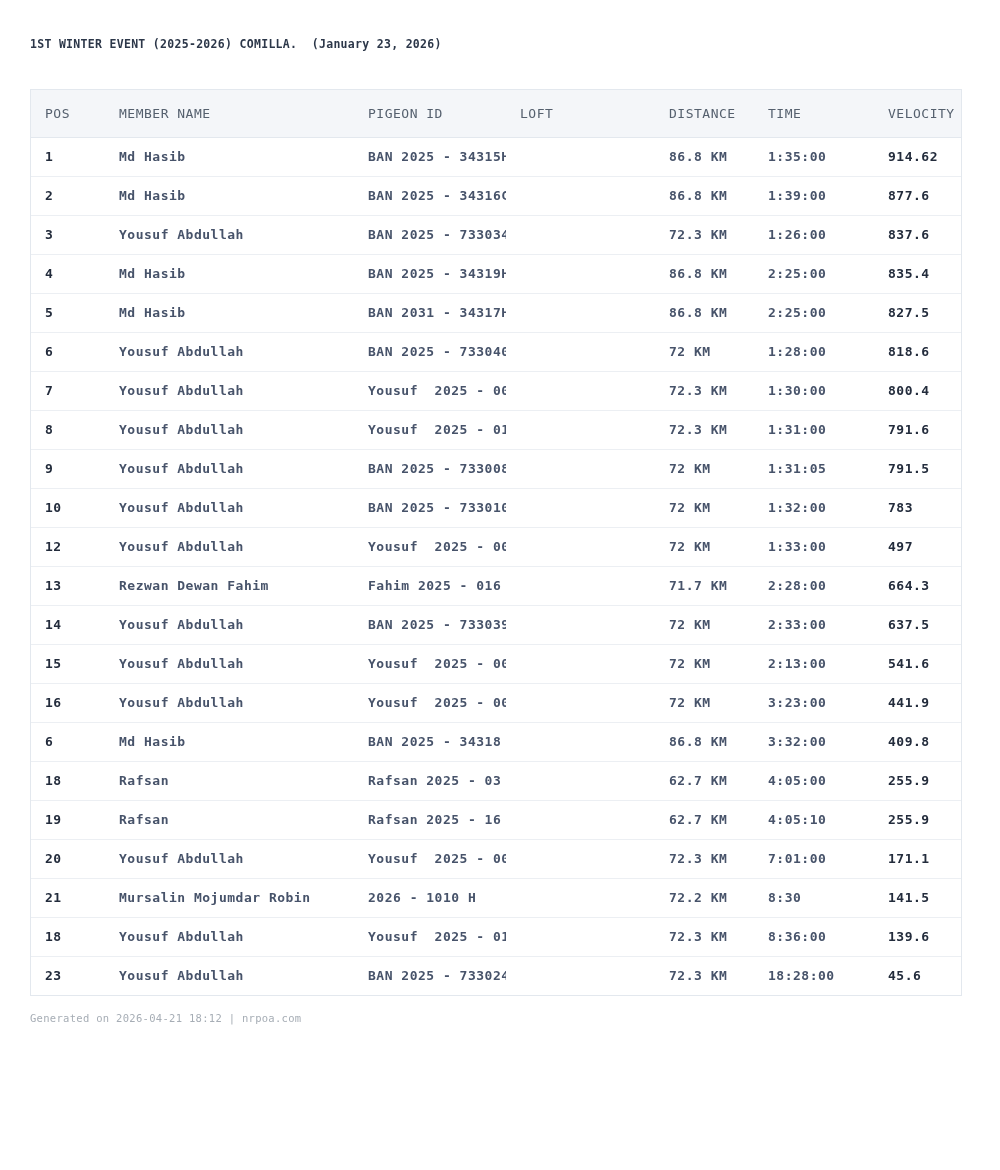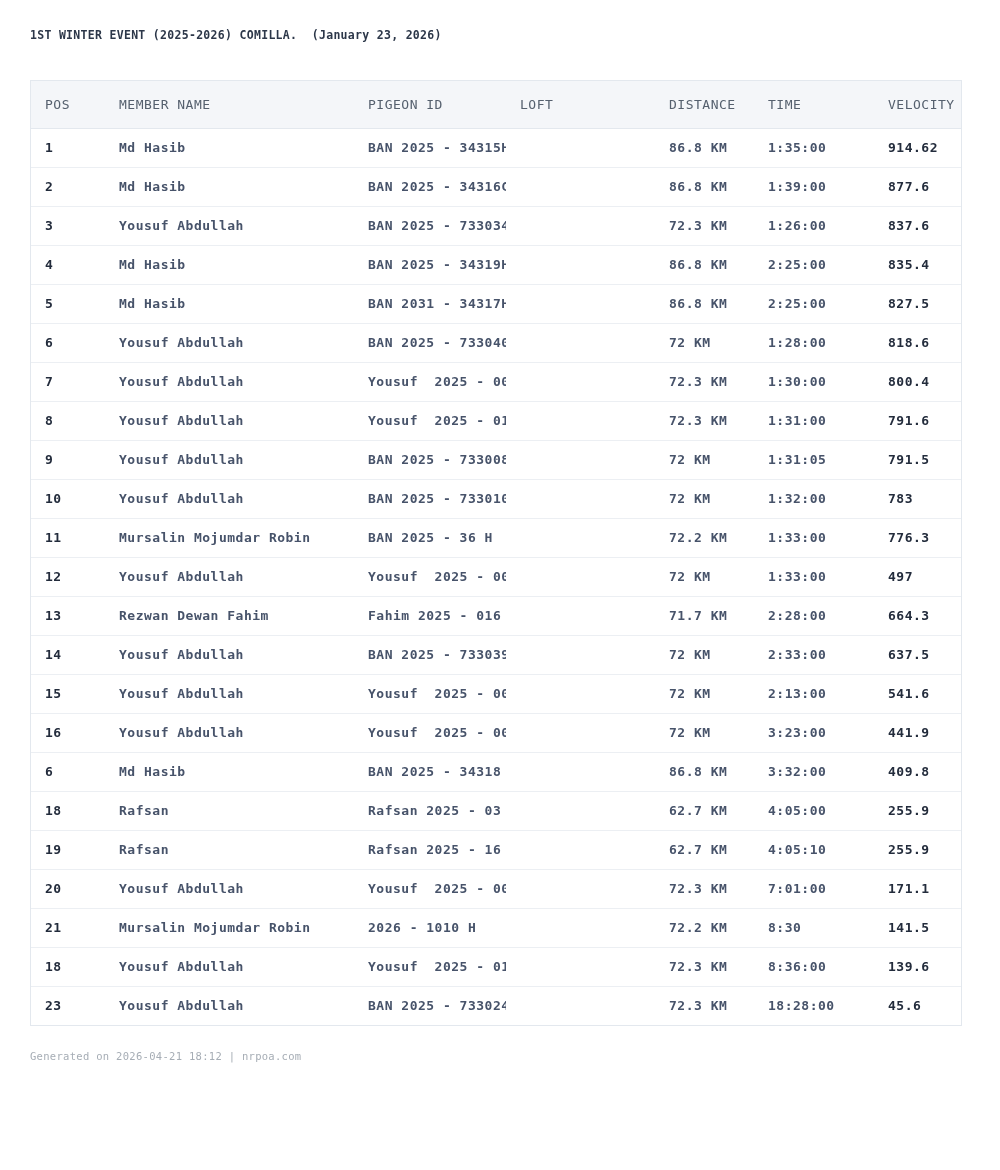--- a/index.html
+++ b/index.html
@@ -12,20 +12,21 @@
   .page { padding: 28px 30px 0 30px; }
 
   .page-title {
     font-size: 15px;
     font-weight: bold;
     color: #1e2737;
     letter-spacing: 0.5px;
     white-space: pre;
   }
   .page-subtitle {
+    margin-top: 9px;
     font-size: 11.5px;
     font-weight: bold;
     color: #2c3749;
     letter-spacing: 0.3px;
     white-space: pre;
   }
 
   .results-table-wrap {
     margin-top: 38px;
     border: 1px solid #e3e8ee;
@@ -65,21 +66,21 @@
     padding-left: 14px;
     letter-spacing: 0.5px;
     border-bottom: 1px solid #eceff3;
     white-space: pre;
     overflow: hidden;
   }
   table.results tbody tr:last-child td { border-bottom: none; }
   table.results tbody td.strong { color: #232c3c; }
 
   .page-footer {
-    margin-top: 24px;
+    margin-top: 16px;
     font-size: 10.5px;
     color: #a6adb5;
     letter-spacing: 0.3px;
     white-space: pre;
   }
 </style>
 </head>
 <body>
 
 <div class="page">
@@ -194,29 +195,20 @@
           <tr>
             <td class="strong">10</td>
             <td>Yousuf Abdullah</td>
             <td>BAN 2025 - 733010 H</td>
             <td></td>
             <td>72 KM</td>
             <td>1:32:00</td>
             <td class="strong">783</td>
           </tr>
           <tr>
-            <td class="strong">11</td>
-            <td>Mursalin Mojumdar Robin</td>
-            <td>BAN 2025 - 36 H</td>
-            <td></td>
-            <td>72.2 KM</td>
-            <td>1:33:00</td>
-            <td class="strong">776.3</td>
-          </tr>
-          <tr>
             <td class="strong">12</td>
             <td>Yousuf Abdullah</td>
             <td>Yousuf  2025 - 002 H</td>
             <td></td>
             <td>72 KM</td>
             <td>1:33:00</td>
             <td class="strong">497</td>
           </tr>
           <tr>
             <td class="strong">13</td>

